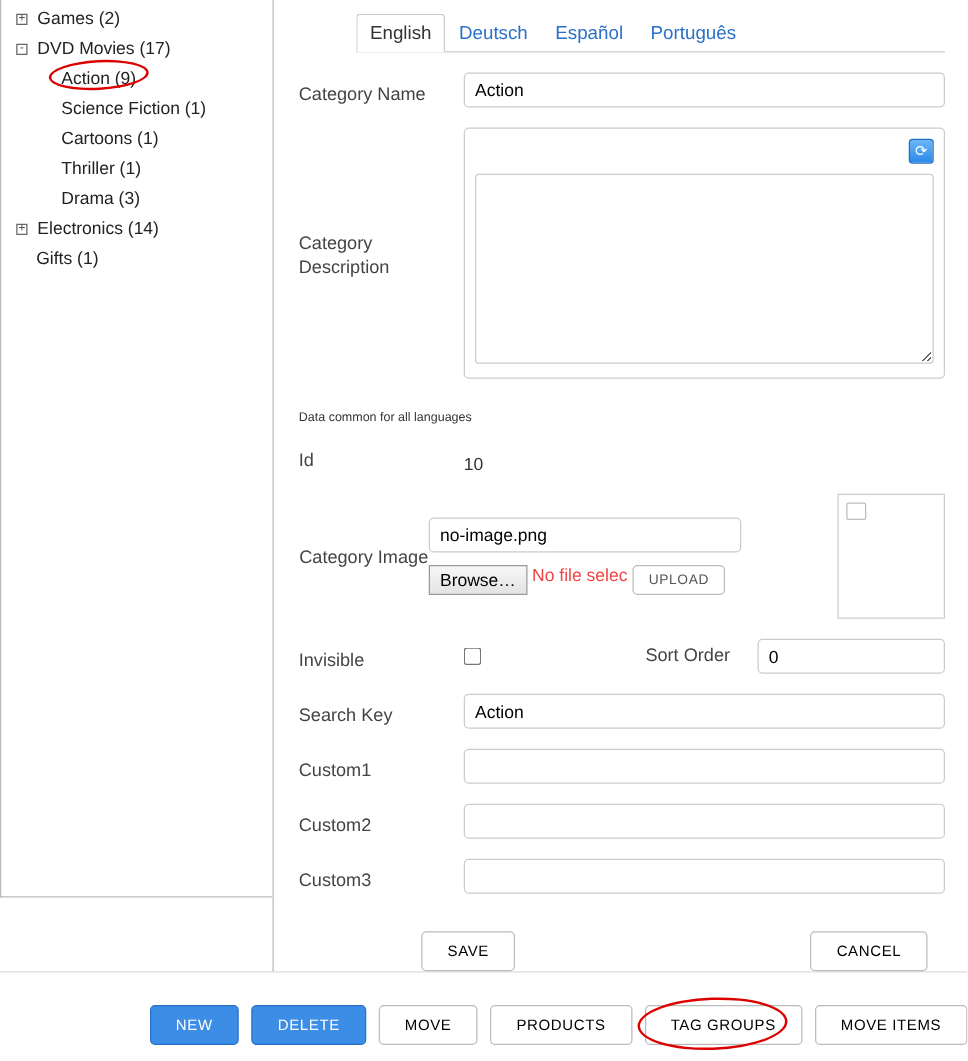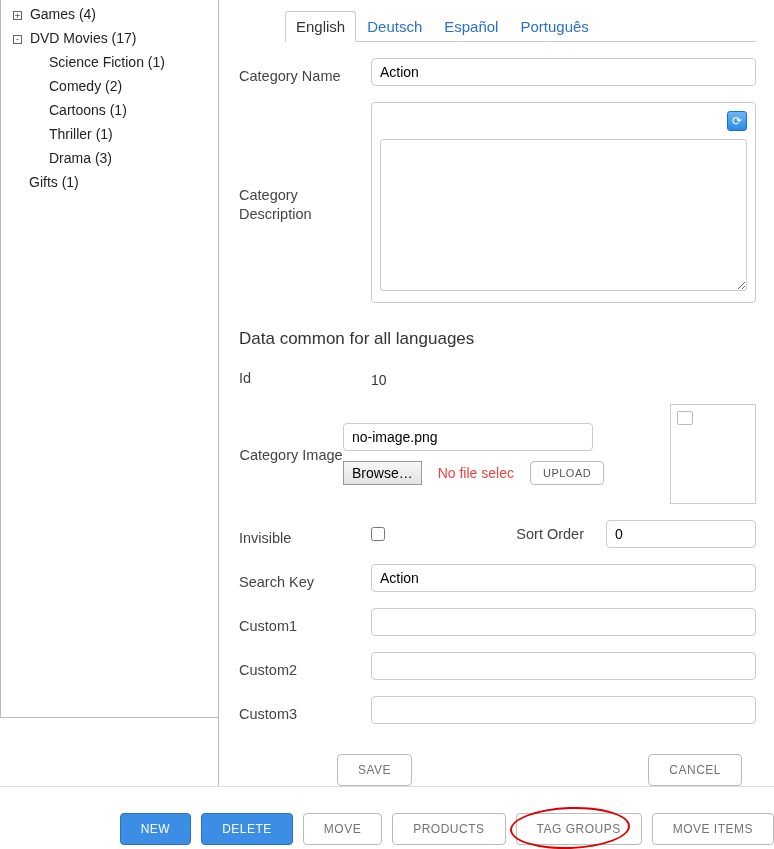--- a/index.html
+++ b/index.html
@@ -125,28 +125,28 @@
     margin-top: 28px;
     border: 1px solid #ccc;
     border-radius: 3px;
     resize: both;
     font-family: inherit;
     font-size: 14px;
     padding: 6px;
   }
   .section-heading {
     color: #333;
-    font-size: 17px;
+    font-size: 10px;
     margin-top: 26px;
     margin-bottom: 8px;
   }
   .static-val { padding-top: 4px; }
   .img-row { display: flex; align-items: flex-start; }
   .img-controls { flex: 1; }
-  .browse-row { display:flex; align-items:center; gap:16px; margin-top:10px;}
+  .browse-row { display:flex; align-items:flex-start; gap:4px; margin-top:10px;}
   .browse-btn {
     background: linear-gradient(#f7f7f7,#e3e3e3);
     border: 1px solid #999;
     padding: 3px 8px;
     font-size: 14px;
     cursor: pointer;
     font-family: inherit;
   }
   .upload-btn {
     border: 1px solid #bbb;
@@ -180,21 +180,21 @@
     display:flex;
     margin-top: 30px;
     padding: 0 4px;
   }
   .btn {
     border: 1px solid #bbb;
     border-radius: 4px;
     background: #fff;
     padding: 8px 20px;
     font-size: 12px;
-    color: #737373;
+    color: #000000;
     cursor: pointer;
     letter-spacing: 0.5px;
     font-family: inherit;
   }
   .bottom-bar {
     display:flex;
     gap: 10px;
     justify-content:flex-end;
     margin-top: 26px;
     position: relative;
@@ -206,40 +206,45 @@
   }
   .no-file { font-size:14px; color:#ef4444; overflow:hidden; white-space:nowrap; max-width:86px;}
 </style>
 </head>
 <body>
 
 <div class="layout">
   <div class="sidebar">
     <div class="tree-item indent-1">
       <span class="tree-icon">+</span>
-      <span>Games (4)</span>
+      <span>Games (2)</span>
     </div>
     <div class="tree-item indent-1">
       <span class="tree-icon">-</span>
       <span>DVD Movies (17)</span>
     </div>
+    <div class="tree-item indent-3" style="position:relative;">
+      <span>Action (9)</span>
+      <span class="circle-red" style="left:34px; top:-2px; width:80px; height:24px; transform:rotate(-3deg);"></span>
+    </div>
     <div class="tree-item indent-3">
       <span>Science Fiction (1)</span>
     </div>
     <div class="tree-item indent-3">
-      <span>Comedy (2)</span>
-    </div>
-    <div class="tree-item indent-3">
       <span>Cartoons (1)</span>
     </div>
     <div class="tree-item indent-3">
       <span>Thriller (1)</span>
     </div>
     <div class="tree-item indent-3">
       <span>Drama (3)</span>
+    </div>
+    <div class="tree-item indent-1">
+      <span class="tree-icon">+</span>
+      <span>Electronics (14)</span>
     </div>
     <div class="tree-item indent-2">
       <span>Gifts (1)</span>
     </div>
   </div>
 
   <div class="main">
     <div class="tabs">
       <div class="tab active">English</div>
       <div class="tab">Deutsch</div>

